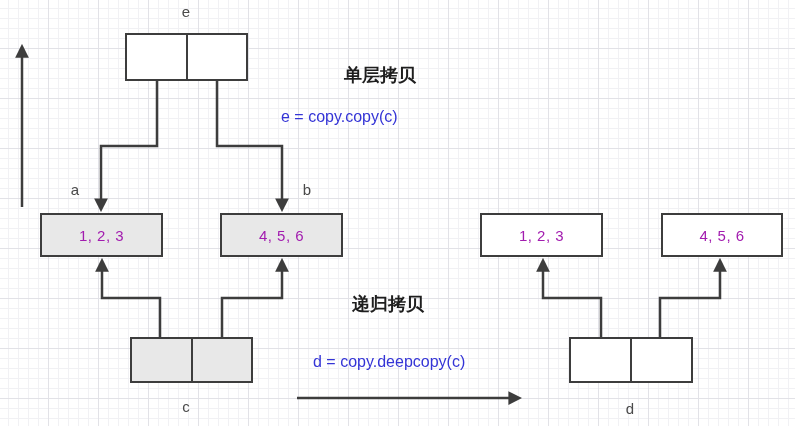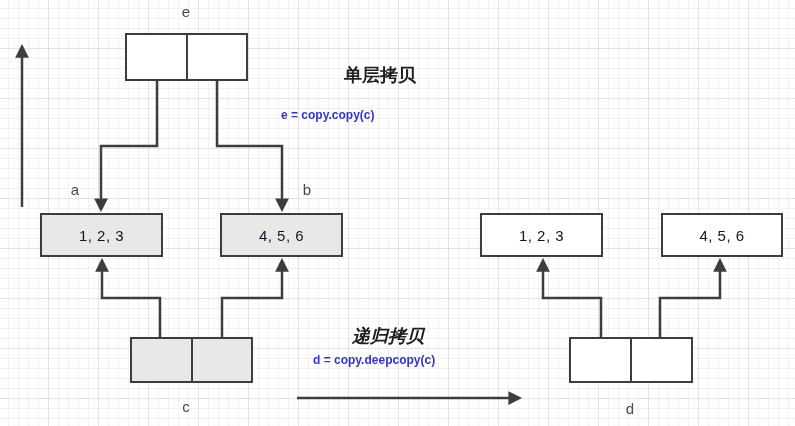--- a/index.html
+++ b/index.html
@@ -29,21 +29,21 @@
   #connector-layer path { pointer-events: stroke; }
 
   .box {
     position: absolute;
     box-sizing: border-box;
     border: 2.5px solid #3d3d3d;
     display: flex;
     align-items: center;
     justify-content: center;
     font-size: 15px;
-    color: #0f172a;
+    color: #a21caf;
     letter-spacing: 0.5px;
   }
   .fill-gray  { background: #e8e8e8; }
   .fill-white { background: #ffffff; }
 
   .pair { padding: 0; }
   .pair .cell { flex: 1 1 50%; height: 100%; }
   .pair .cell:first-child { border-right: 2.5px solid #3d3d3d; }
 
   .node-label {
@@ -56,22 +56,22 @@
 
   .heading-zh {
     position: absolute;
     font-size: 18px;
     font-weight: bold;
     color: #1e1e1e;
     white-space: nowrap;
   }
   .code-blue {
     position: absolute;
-    font-size: 12px;
-    font-weight: bold;
+    font-size: 16px;
+    font-weight: normal;
     color: #3434d6;
     white-space: nowrap;
   }
 </style>
 </head>
 <body>
 
 <div id="canvas">
 
   <svg id="connector-layer" viewBox="0 0 795 426" xmlns="http://www.w3.org/2000/svg">
@@ -123,16 +123,16 @@
 
   <div class="box pair fill-white" style="left:569px; top:337px; width:124px; height:46px;">
     <div class="cell fill-white"></div>
     <div class="cell fill-white"></div>
   </div>
   <div class="node-label" style="left:630px; top:400px;">d</div>
 
   <div class="heading-zh" style="left:300px; top:63px;padding-left:44px;">单层拷贝</div>
   <div class="code-blue" style="left:281px; top:108px;">e = copy.copy(c)</div>
 
-  <div class="heading-zh" style="left:352px; top:324px;font-style:italic;">递归拷贝</div>
+  <div class="heading-zh" style="left:352px; top:292px;">递归拷贝</div>
   <div class="code-blue" style="left:313px; top:353px;">d = copy.deepcopy(c)</div>
 
 </div>
 
 </body></html>

